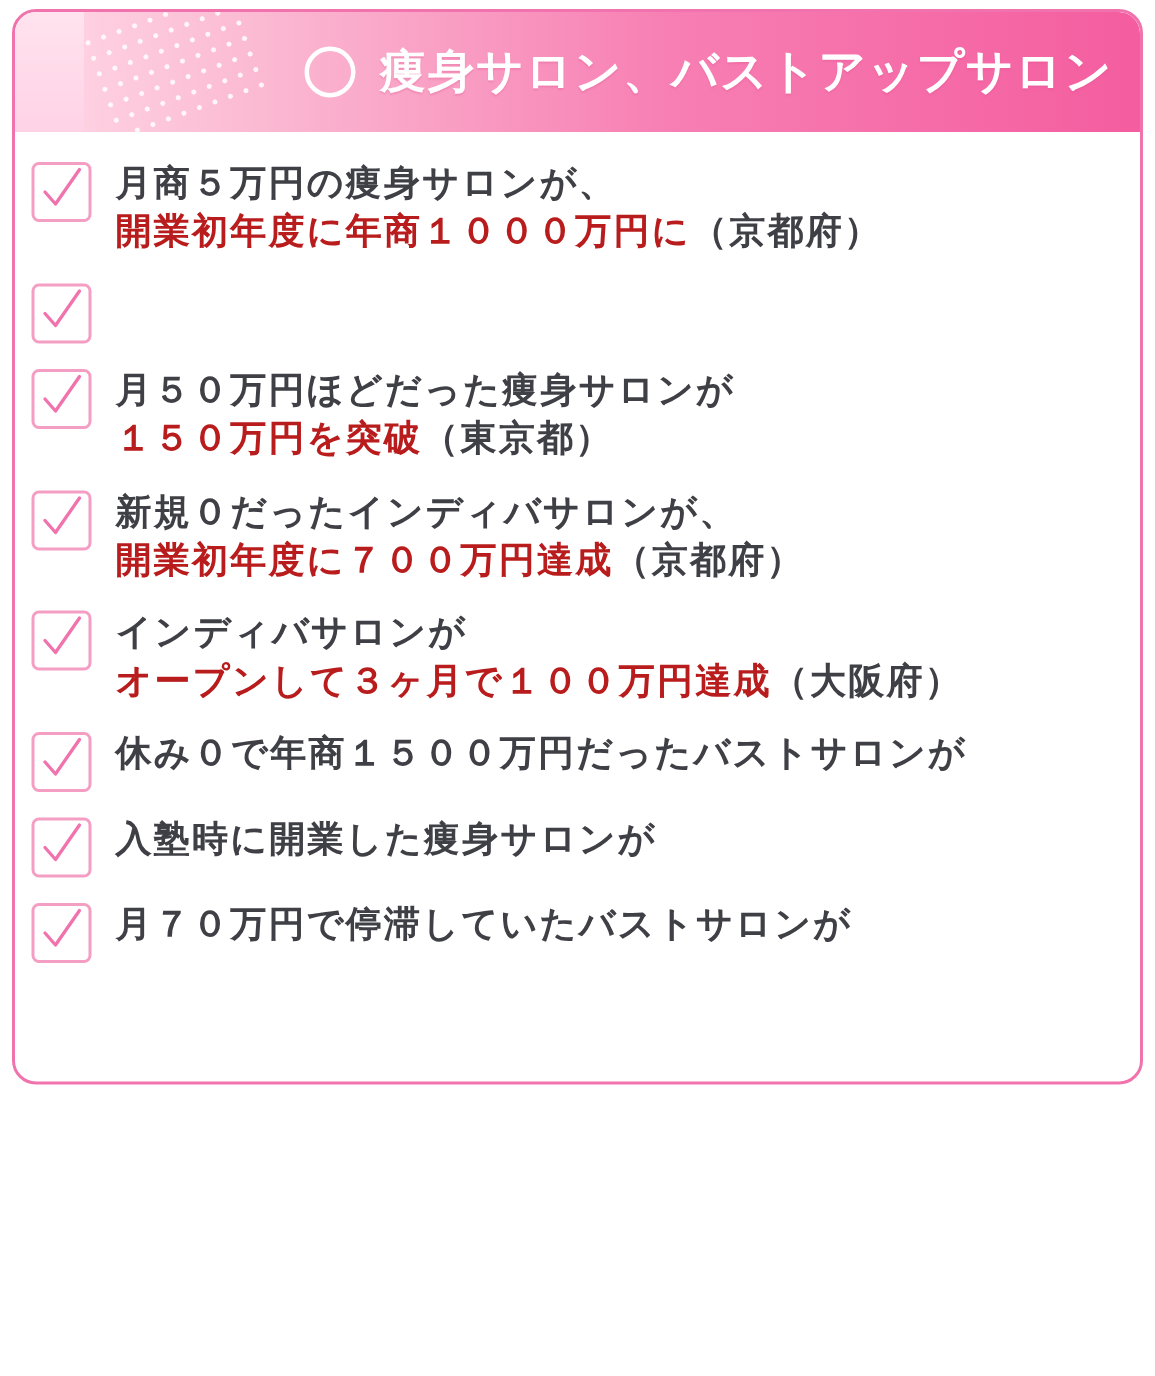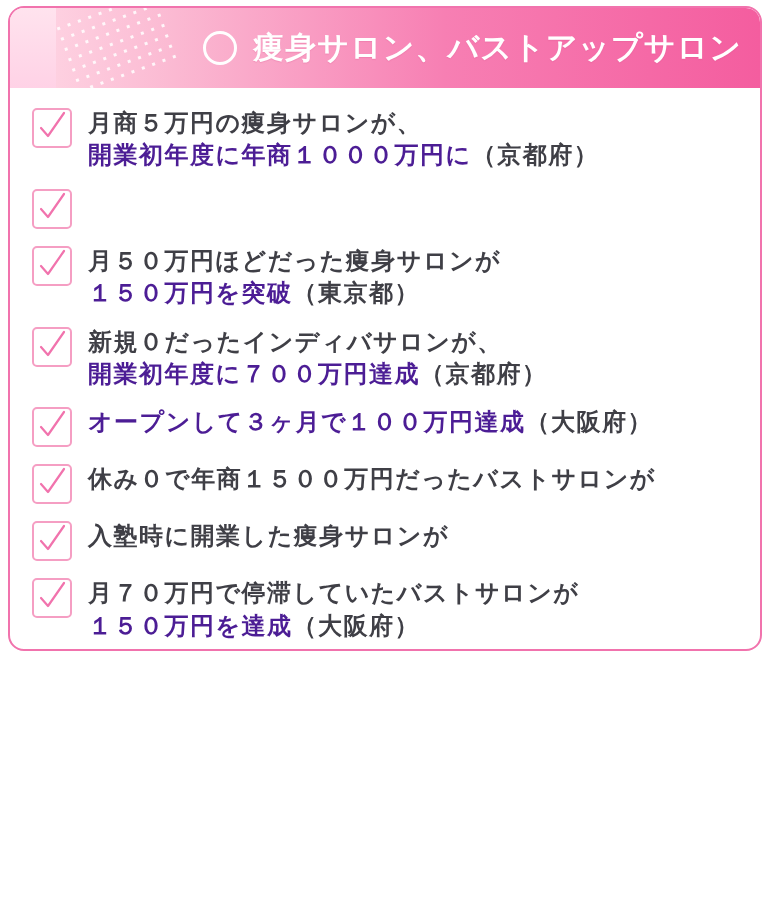--- a/index.html
+++ b/index.html
@@ -13,21 +13,21 @@
     font-family: "Liberation Sans", "DejaVu Sans", sans-serif;
     overflow: hidden;
     position: relative;
   }
 
   .card {
     position: absolute;
     left: 8px;
     top: 6px;
     width: 754px;
-    height: 645px;
+    height: 717px;
     background: #ffffff;
     border: 2px solid #f173ad;
     border-radius: 16px;
     box-sizing: border-box;
     overflow: hidden;
   }
 
   
   .header {
     position: relative;
@@ -81,21 +81,21 @@
     color: #ffffff;
     font-size: 31px;
     font-weight: bold;
     letter-spacing: 1px;
     white-space: nowrap;
     text-shadow: 0 1px 1px rgba(220,80,140,.25);
   }
 
   
   .list {
-    padding: 18px 16px 10px 22px;
+    padding: 18px 16px 10px 11px;
     box-sizing: border-box;
   }
   .item {
     display: flex;
     align-items: flex-start;
     gap: 16px;
     margin-bottom: 15px;
   }
   .check {
     flex: none;
@@ -117,21 +117,21 @@
   }
   .line {
     font-size: 24px;
     font-weight: bold;
     color: #3f3f46;
     letter-spacing: 1.5px;
     line-height: 1.35;
     white-space: nowrap;
   }
   .hl {
-    color: #4c1d95;
+    color: #b91c1c;
   }
   .plain {
     color: #3f3f46;
   }
 </style>
 </head>
 <body>
 
 <div class="card">
 
@@ -190,20 +190,21 @@
       </span>
     </div>
 
     <div class="item">
       <span class="check">
         <svg width="30" height="32" viewBox="0 0 30 32">
             <path d="M4 17 L11 25 L27 2" fill="none" stroke="#f173ad" stroke-width="2.2" stroke-linecap="round" stroke-linejoin="round"></path>
           </svg>
       </span>
       <span class="lines">
+        <div class="line plain">インディバサロンが</div>
         <div class="line"><span class="hl">オープンして３ヶ月で１００万円達成</span><span class="plain">（大阪府）</span></div>
       </span>
     </div>
 
     <div class="item">
       <span class="check">
         <svg width="30" height="32" viewBox="0 0 30 32">
             <path d="M4 17 L11 25 L27 2" fill="none" stroke="#f173ad" stroke-width="2.2" stroke-linecap="round" stroke-linejoin="round"></path>
           </svg>
       </span>
@@ -224,19 +225,18 @@
     </div>
 
     <div class="item">
       <span class="check">
         <svg width="30" height="32" viewBox="0 0 30 32">
             <path d="M4 17 L11 25 L27 2" fill="none" stroke="#f173ad" stroke-width="2.2" stroke-linecap="round" stroke-linejoin="round"></path>
           </svg>
       </span>
       <span class="lines">
         <div class="line plain">月７０万円で停滞していたバストサロンが</div>
-        <div class="line"><span class="hl">１５０万円を達成</span><span class="plain">（大阪府）</span></div>
       </span>
     </div>
 
 
   </div>
 </div>
 
 </body></html>

